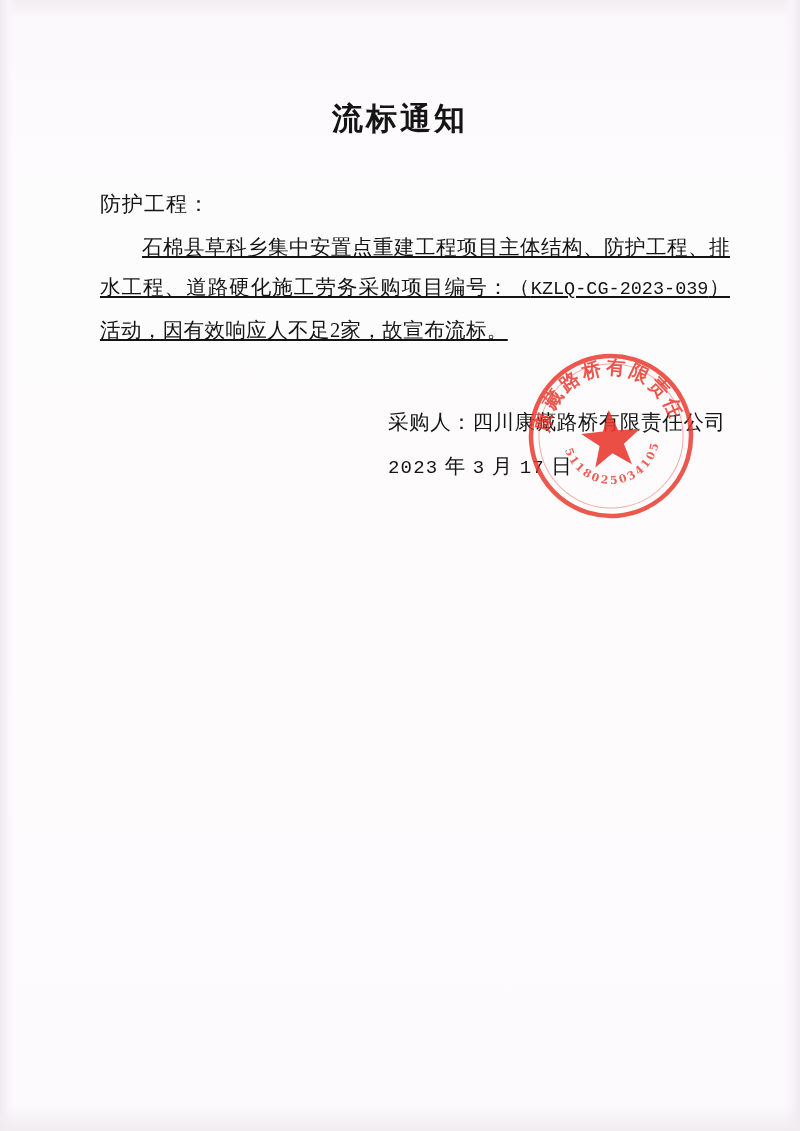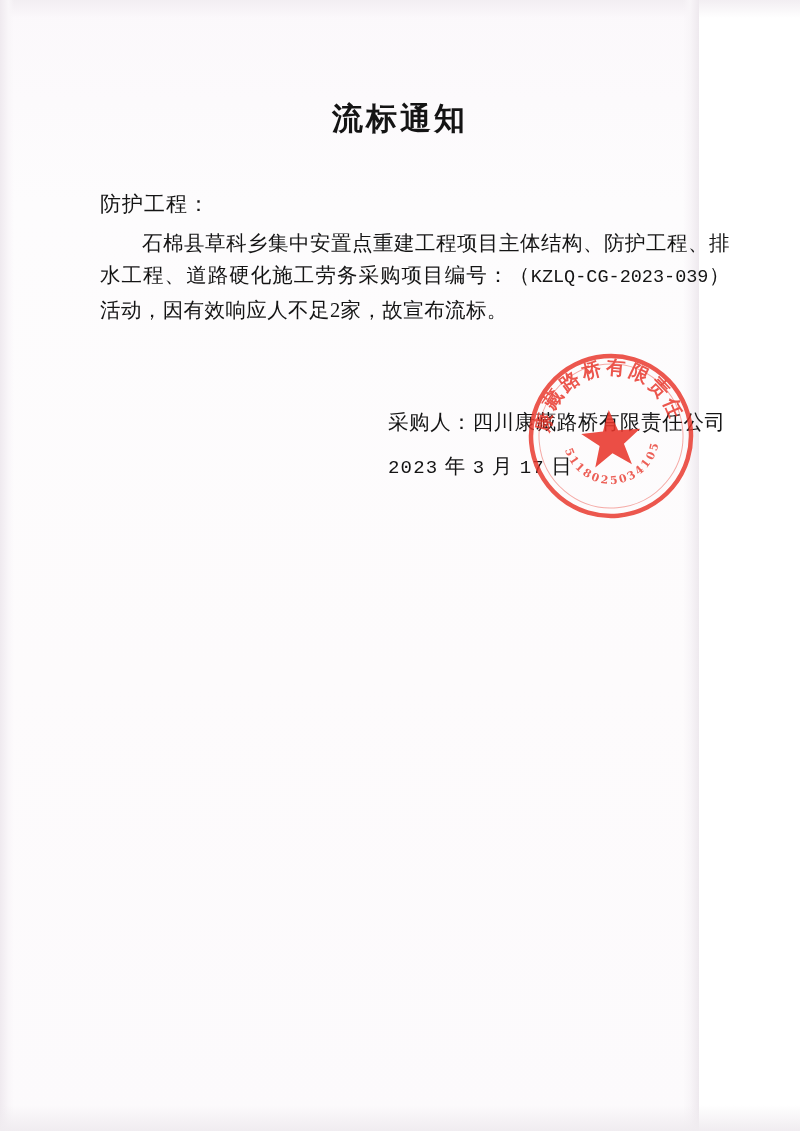--- a/index.html
+++ b/index.html
@@ -8,21 +8,21 @@
   }
   body {
     width: 800px;
     height: 1131px;
     background: #ffffff;
     font-family: "Liberation Serif", "DejaVu Serif", serif;
     overflow: hidden;
   }
   .page {
     position: relative;
-    width: 699px;
+    width: 800px;
     height: 1131px;
     background: #fdfbfd;
     background-image:
       linear-gradient(180deg, #fbf8fb 0%, #fdfcfd 18%, #fdfbfc 60%, #fcfafc 100%),
       linear-gradient(90deg, #f7f4f7 0%, #fefdfe 12%, #fefdfe 88%, #f6f3f6 100%);
     box-sizing: border-box;
   }
   .scan-edge-left {
     position: absolute;
     left: 0; top: 0;
@@ -73,24 +73,25 @@
     color: #151515;
     letter-spacing: 1px;
   }
 
   .body-text {
     position: absolute;
     top: 227px;
     left: 100px;
     width: 630px;
     font-size: 20.5px;
-    line-height: 32px;
+    line-height: 40px;
     color: #141414;
     text-align: justify;
     letter-spacing: 0.4px;
+    text-decoration: underline;
   }
   .body-text .indent {
     display: inline-block;
     width: 42px;
   }
   .mono-inline {
     font-family: "Liberation Mono", "DejaVu Sans Mono", monospace;
     font-size: 18.5px;
     letter-spacing: 0px;
   }

